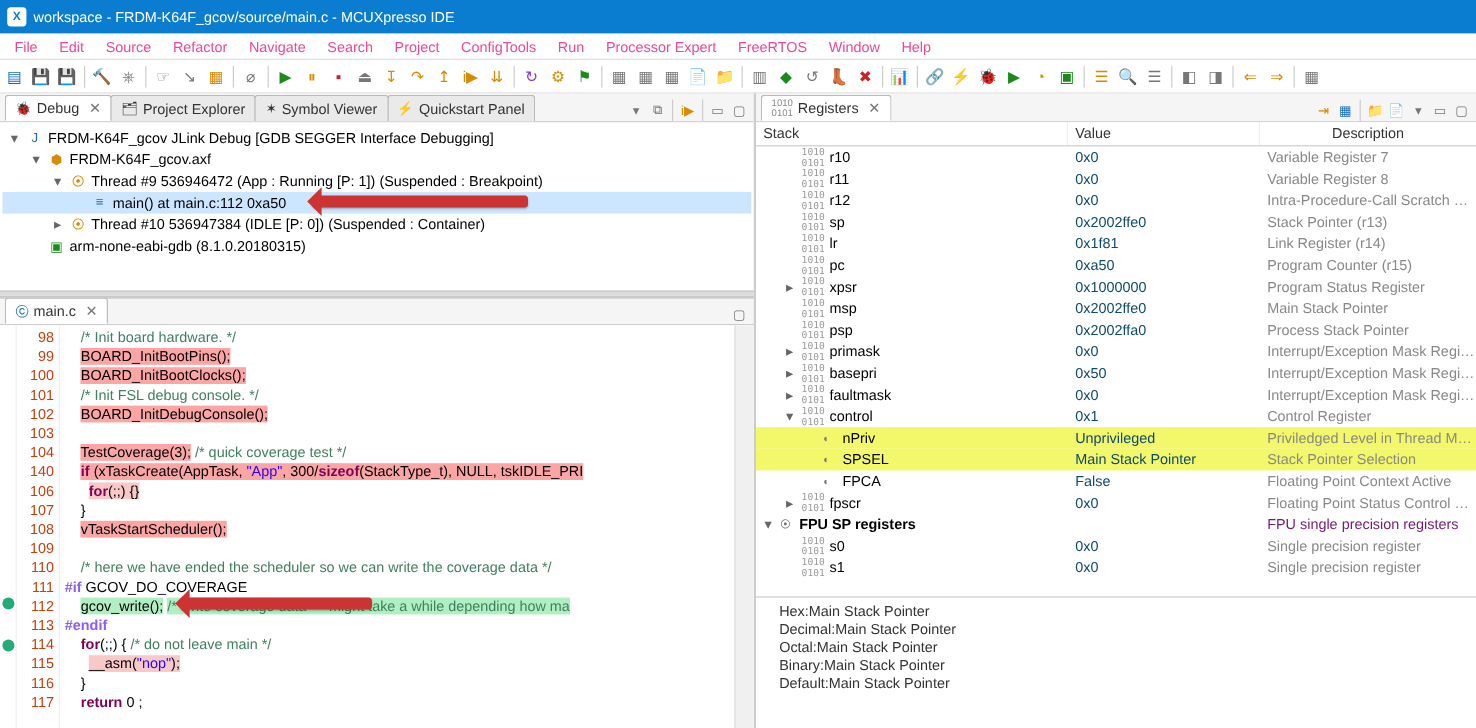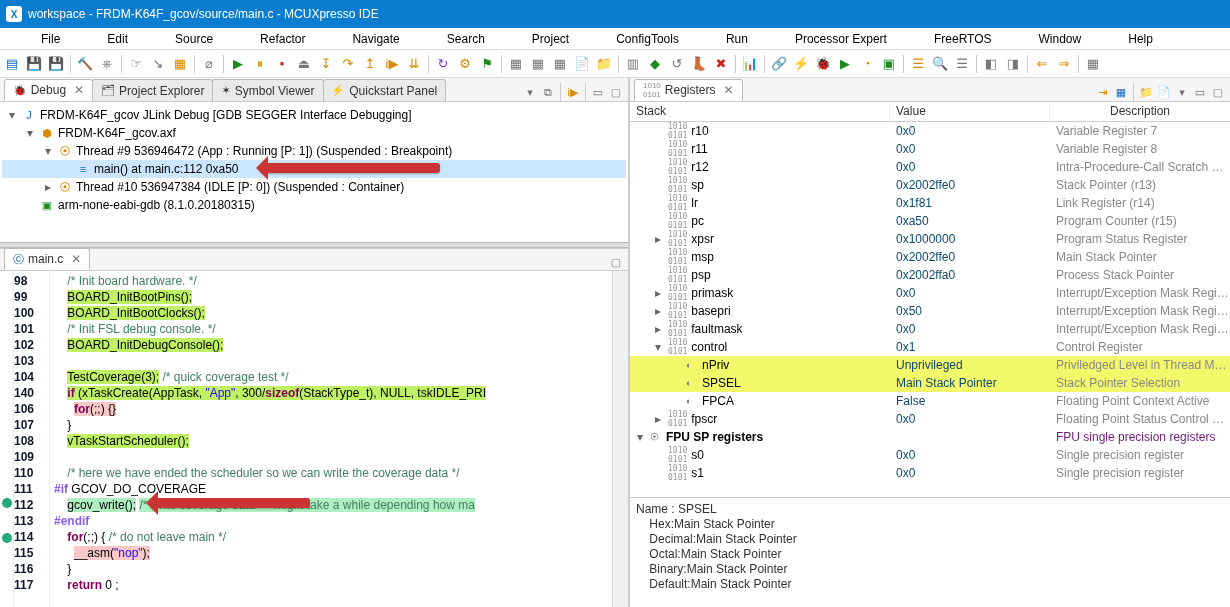--- a/index.html
+++ b/index.html
@@ -1,20 +1,20 @@
 <!DOCTYPE html>
 <html><head>
 <meta charset="utf-8">
 <style>
   * { box-sizing: border-box; margin: 0; padding: 0; font-family: "Segoe UI", Tahoma, sans-serif; font-size: 12px; }
   body { width:1230px; height:607px; overflow:hidden; background:#f0f0f0; display:flex; flex-direction:column; }
   .titlebar { background:#0a7dd1; color:#fff; height:28px; display:flex; align-items:center; padding:0 6px; font-size:12px; }
   .titlebar .app-icon { width:16px; height:16px; background:#fff; color:#0a7dd1; font-weight:bold; display:inline-flex; align-items:center; justify-content:center; border-radius:3px; margin-right:6px; font-size:10px;}
   .menubar { background:#fff; border-bottom:1px solid #ddd; height:22px; display:flex; align-items:center; gap:2px; padding:0 4px;}
-  .menubar span { padding:2px 8px; color:#000000; cursor:default;margin-left:29px;}
+  .menubar span { padding:2px 8px; color:#ec4899; cursor:default;}
   .toolbar { background:#fff; border-bottom:1px solid #ddd; height:28px; display:flex; align-items:center; gap:2px; padding:0 2px; overflow:hidden;}
   .tbbtn { width:20px; height:20px; display:inline-flex; align-items:center; justify-content:center; font-size:13px; color:#555; border-radius:2px; }
   .sep { width:1px; height:18px; background:#ccc; margin:0 2px;}
   .workarea { flex:1; display:flex; min-height:0; }
   .col-left { width:630px; display:flex; flex-direction:column; border-right:2px solid #ccc;}
   .col-right { flex:1; display:flex; flex-direction:column; min-width:0;}
   .tabstrip { height:24px; background:#f5f5f5; border-bottom:1px solid #ccc; display:flex; align-items:flex-end; padding-left:4px; gap:0;}
   .tab { height:22px; padding:0 8px; display:flex; align-items:center; gap:4px; background:#eaeaea; border:1px solid #bbb; border-bottom:none; border-radius:3px 3px 0 0; color:#333; margin-right:-1px;}
   .tab.active { background:#fff; font-weight:normal; border-bottom:1px solid #fff;}
   .tab .ticon { font-size:11px; }
@@ -23,29 +23,29 @@
   .tree-row { display:flex; align-items:center; gap:4px; height:18px; padding-left:4px; white-space:nowrap;}
   .twisty { width:12px; color:#666; display:inline-block; text-align:center;}
   .tree-icon { width:14px; text-align:center; font-size:11px;}
   .arrow-red { position:absolute; left:260px; width:180px; height:20px; pointer-events:none;}
   .arrow-red::before { content:""; display:block; height:10px; background:#c33; border-radius:3px; margin-top:5px; box-shadow:0 1px 2px rgba(0,0,0,.3);}
   .arrow-red::after { content:""; position:absolute; left:-16px; top:-2px; border:12px solid transparent; border-right-color:#c33;}
   .editor-splitter { height:6px; background:#ddd; border-top:1px solid #bbb; border-bottom:1px solid #bbb;}
   .editor-wrap { flex:1; display:flex; flex-direction:column; min-height:0; border-top:1px solid #ccc;}
   .editor-tabs { height:22px; display:flex; align-items:flex-end; background:#f5f5f5; border-bottom:1px solid #ccc; padding-left:4px;}
   .editor-body { flex:1; display:flex; overflow:hidden; background:#fff; position:relative;}
-  .gutter { width:36px; background:#fff; border-right:1px solid #eee; color:#0f172a; padding:2px 4px 0 0; font-family:Consolas,monospace; font-size:12px; line-height:16px;font-weight:bold;}
+  .gutter { width:36px; background:#fff; border-right:1px solid #eee; text-align:right; color:#c2410c; padding:2px 4px 0 0; font-family:Consolas,monospace; font-size:12px; line-height:16px;}
   .marker-gutter { width:14px; background:#fff; border-right:1px solid #eee;}
   .marker-gutter .bp { width:10px; height:10px; border-radius:50%; background:#2a7; margin:3px auto;}
   .code { flex:1; font-family:Consolas,monospace; font-size:12px; line-height:16px; padding:2px 0 0 4px; white-space:pre; color:#000; overflow:auto;}
   .c-comment { color:#3f7f5f;}
   .c-keyword { color:#7f0055; font-weight:bold;}
   .c-string { color:#2a00ff;}
   .c-macro { color:#8b5cf6; font-weight:bold;}
-  .hl-green { background:#bef264;}
+  .hl-green { background:#fca5a5;}
   .hl-pink { background:#f9c9c9;}
   .hl-hit { background:#b0efc2;}
   .editor-arrow { position:absolute; left:150px; top:222px; width:160px; height:20px;}
   .editor-arrow::before { content:""; display:block; height:10px; background:#c33; border-radius:3px; margin-top:5px; box-shadow:0 1px 2px rgba(0,0,0,.3);}
   .editor-arrow::after { content:""; position:absolute; left:-16px; top:-2px; border:12px solid transparent; border-right-color:#c33;}
   .reg-panel { flex:1; display:flex; flex-direction:column; min-height:0; background:#fff;}
   .reg-head { display:flex; background:#fff; border-bottom:1px solid #ccc; height:20px;}
   .reg-head div { padding:2px 6px; color:#333; }
   .col-name { width:260px; border-right:1px solid #eee;}
   .col-value { width:160px; border-right:1px solid #eee;}
@@ -512,21 +512,20 @@
               <span class="reg-indent"></span>
               <span class="reg-twisty"></span>
               <span class="reg-type">1010<br>0101</span>
               <span>s1</span>
             </div>
             <div class="c2">0x0</div>
             <div class="c3">Single precision register</div>
           </div>
         </div>
       <div class="reg-detail" id="reg-detail">
-          <div>Name&nbsp;:&nbsp;SPSEL</div>
           <div>&nbsp;&nbsp;&nbsp;&nbsp;Hex:Main&nbsp;Stack&nbsp;Pointer</div>
           <div>&nbsp;&nbsp;&nbsp;&nbsp;Decimal:Main&nbsp;Stack&nbsp;Pointer</div>
           <div>&nbsp;&nbsp;&nbsp;&nbsp;Octal:Main&nbsp;Stack&nbsp;Pointer</div>
           <div>&nbsp;&nbsp;&nbsp;&nbsp;Binary:Main&nbsp;Stack&nbsp;Pointer</div>
           <div>&nbsp;&nbsp;&nbsp;&nbsp;Default:Main&nbsp;Stack&nbsp;Pointer</div>
         </div>
     </div>
   </div>
 
 </div>

